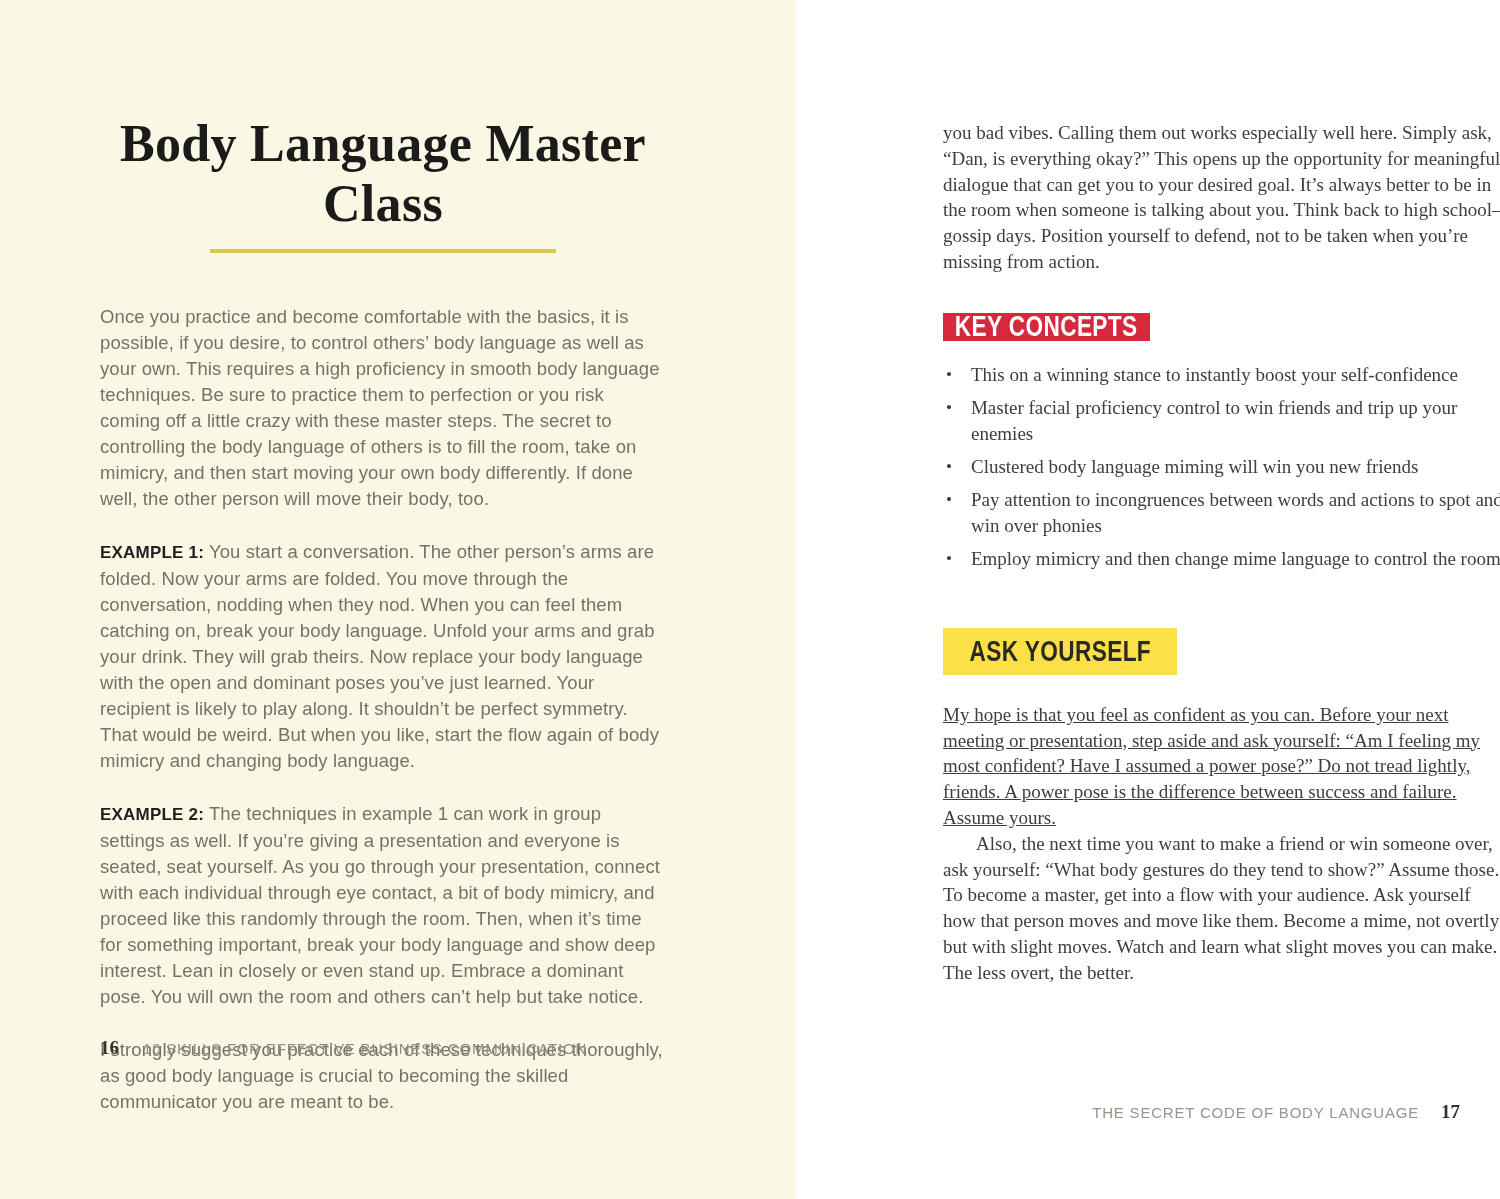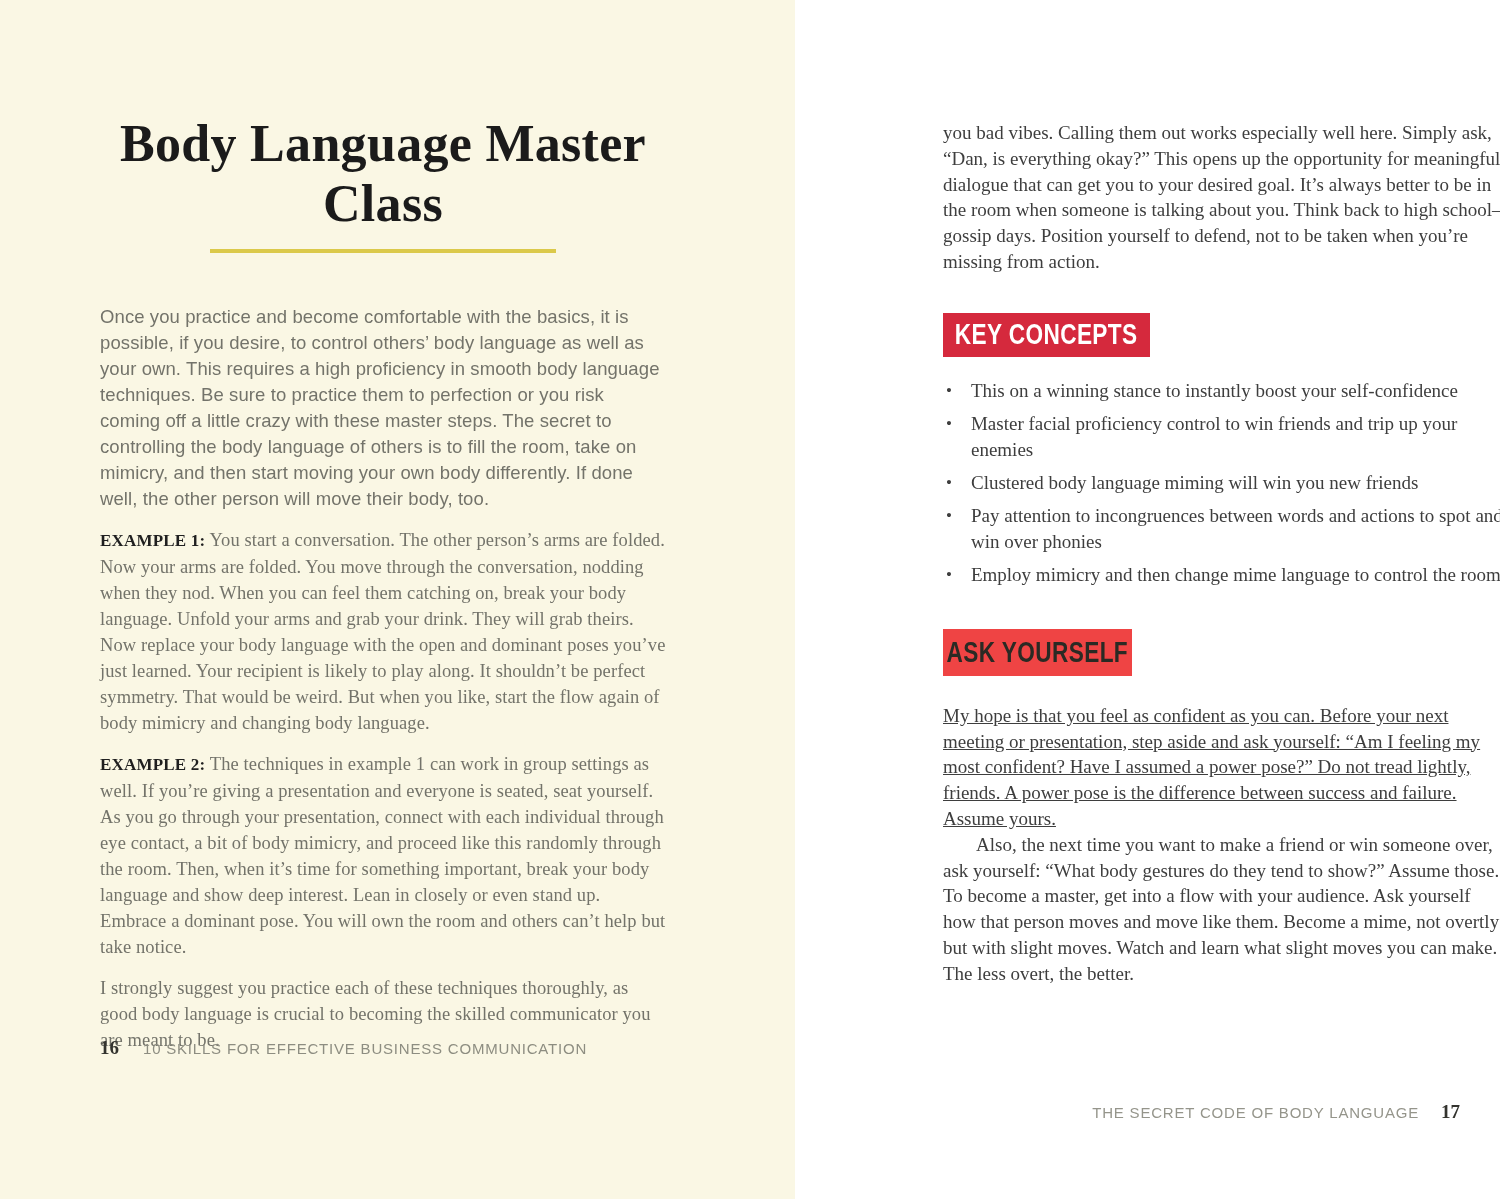--- a/index.html
+++ b/index.html
@@ -44,21 +44,21 @@
     background: #dbc94a;
     margin: 15px auto 0 auto;
   }
   .lp-body {
     font-size: 18.5px;
     line-height: 26px;
     color: #73736a;
     letter-spacing: 0.1px;
   }
   .lp-intro { margin-top: 51px; }
-  .lp-para { margin-top: 15px; font-family: Liberation Serif, serif; }
+  .lp-para { margin-top: 27px; }
   .example-label {
     font-weight: 800;
     font-size: 17px;
     letter-spacing: 0.2px;
     color: #1f1f1f;
   }
   .lp-footer {
     position: absolute;
     left: 100px;
     top: 1037px;
@@ -100,35 +100,35 @@
     color: #3e3e3e;
   }
   .rp-continuation { margin-top: 120px; }
 
   .section-badge {
     margin-top: 38px;
     display: flex;
     align-items: center;
     justify-content: center;
     width: 207px;
-    height: 44px;
+    height: 28px;
     overflow: hidden;
   }
   .section-badge .badge-text {
     font-family: "Liberation Sans", sans-serif;
     font-weight: 700;
     font-size: 29px;
     letter-spacing: 0.5px;
     white-space: nowrap;
     transform: scaleX(0.78);
     transform-origin: center center;
   }
   .badge-red { background: #d5293d; }
   .badge-red .badge-text { color: #ffffff; }
-  .badge-yellow { background: #ef4444; margin-top: 41px; height: 47px; width: 189px; }
+  .badge-yellow { background: #fde047; margin-top: 56px; height: 47px; width: 234px; }
   .badge-yellow .badge-text { color: #2a2a24; }
 
   .bullet-list { margin-top: 21px; }
   .bullet-row {
     display: flex;
     gap: 19px;
     margin-bottom: 7px;
   }
   .bullet-dot {
     flex: 0 0 auto;

